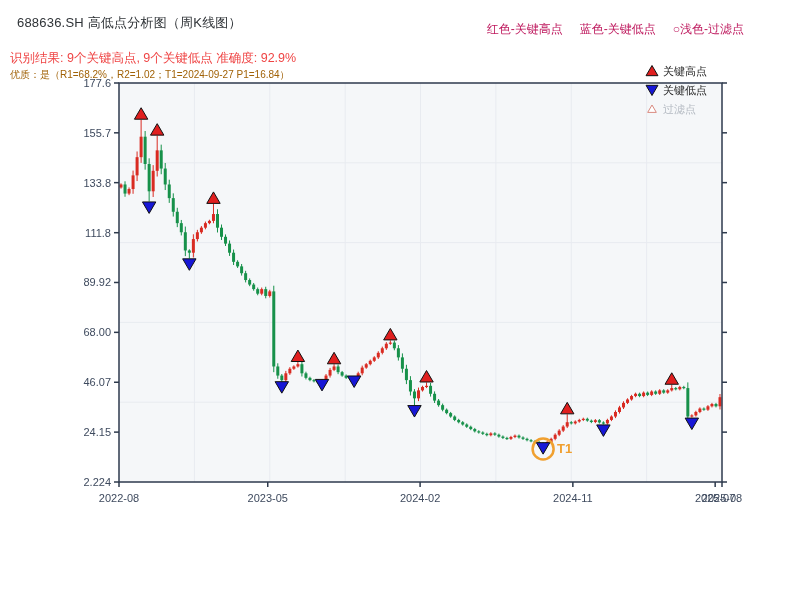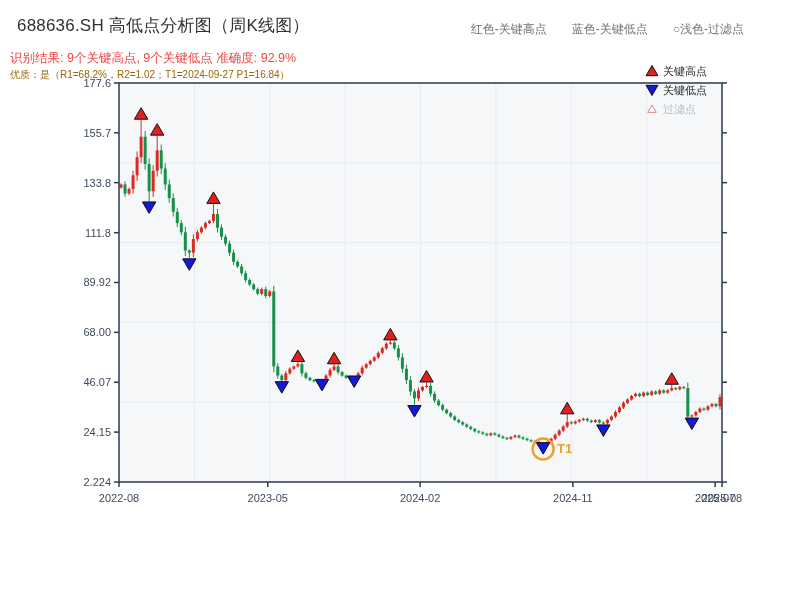--- a/index.html
+++ b/index.html
@@ -1,21 +1,21 @@
 <!DOCTYPE html>
 <html><head>
 <meta charset="utf-8">
 <style>
   html,body{margin:0;padding:0;background:#ffffff;}
   body{width:800px;height:600px;position:relative;overflow:hidden;
        font-family:"Liberation Sans","DejaVu Sans",sans-serif;}
-  .page-title{position:absolute;left:17px;top:14px;font-size:17px;color:#2f3337;
+  .page-title{position:absolute;left:17px;top:14px;font-size:13px;color:#2f3337;
        font-weight:500;letter-spacing:.2px;}
-  .header-legend{position:absolute;top:21px;right:56px;display:flex;gap:25px;
-       font-size:12px;color:#737373;white-space:nowrap;}
+  .header-legend{position:absolute;top:21px;right:56px;display:flex;gap:17px;
+       font-size:12px;color:#be185d;white-space:nowrap;}
   .subtitle-recognition{position:absolute;left:10px;top:50px;font-size:12.5px;color:#ef4444;}
   .subtitle-quality{position:absolute;left:10px;top:68px;font-size:10px;color:#a16207;}
   #kchart{position:absolute;left:0;top:0;}
   .axis-label{font-size:11px;fill:#3e4a5e;}
   .legend-label{font-size:11px;fill:#1c1c1c;}
   .legend-label-muted{font-size:11px;fill:#b4bac2;}
   .t1-label{font-size:13px;fill:#f0a030;font-weight:bold;}
 </style>
 </head>
 <body>

